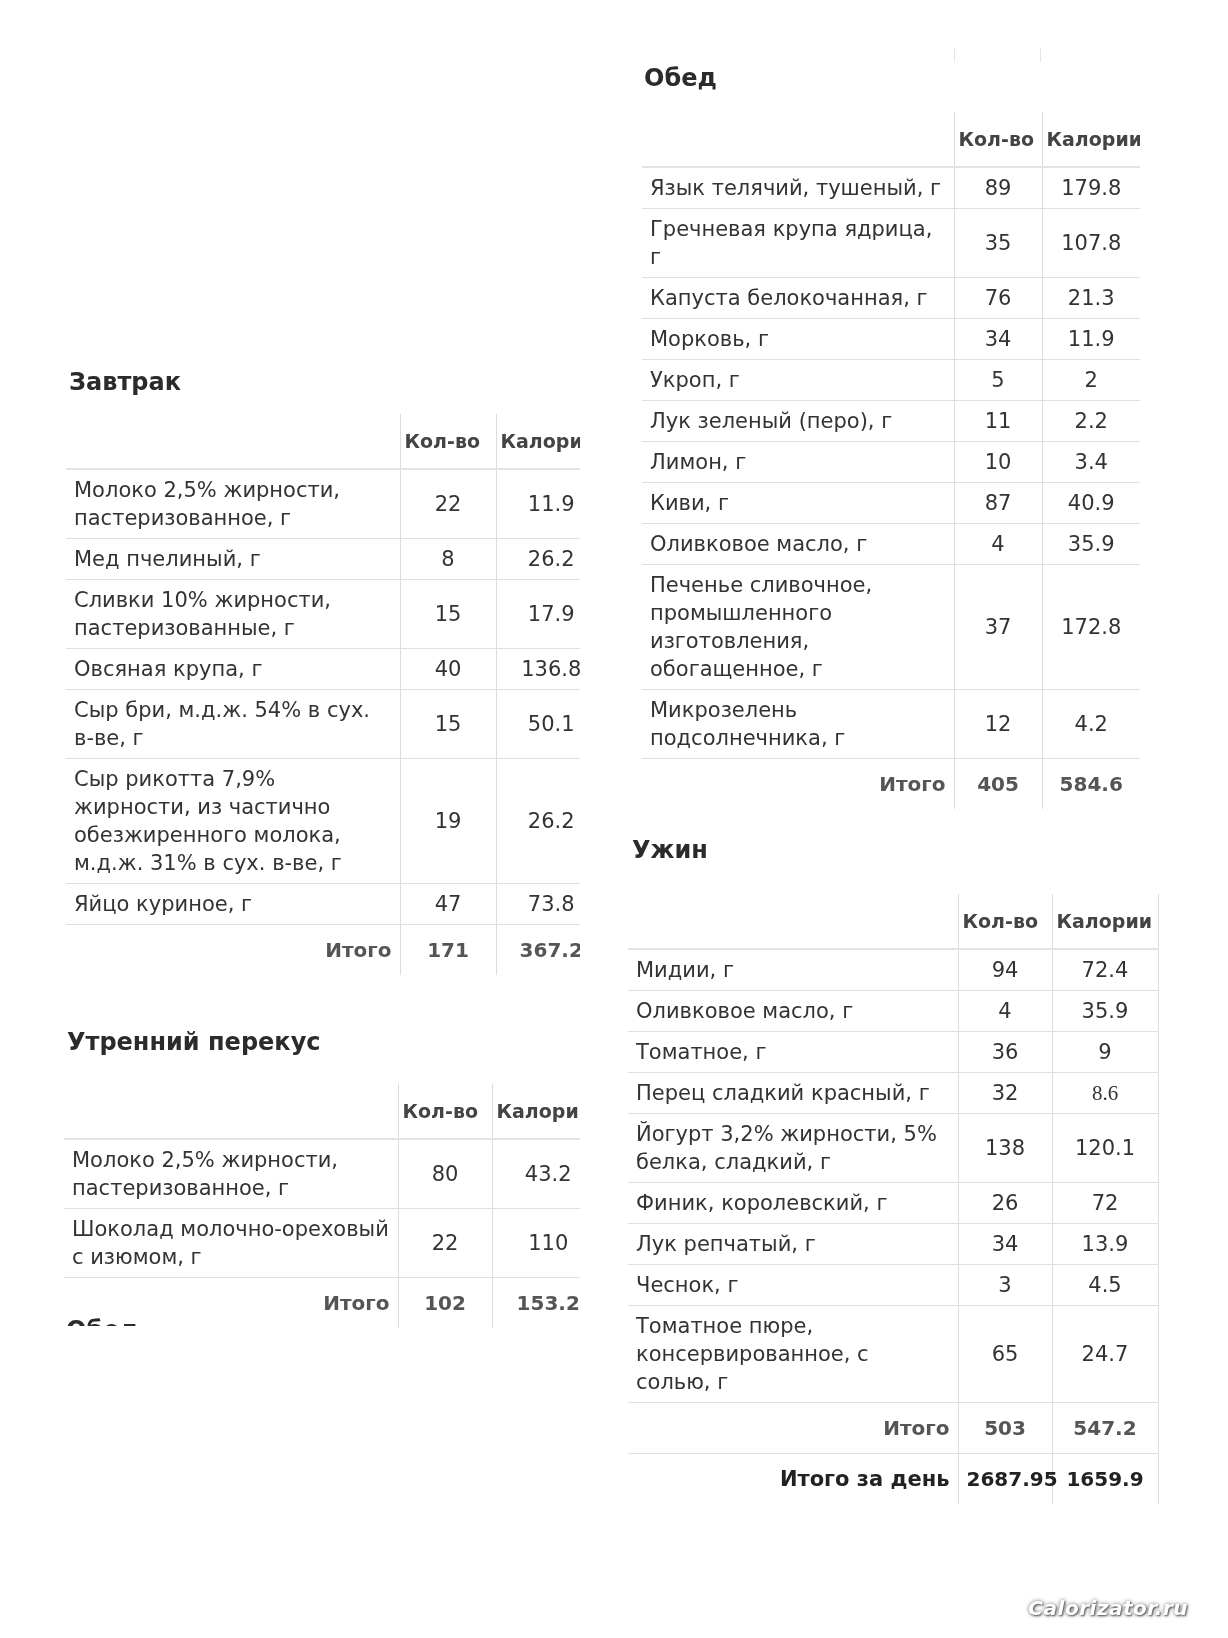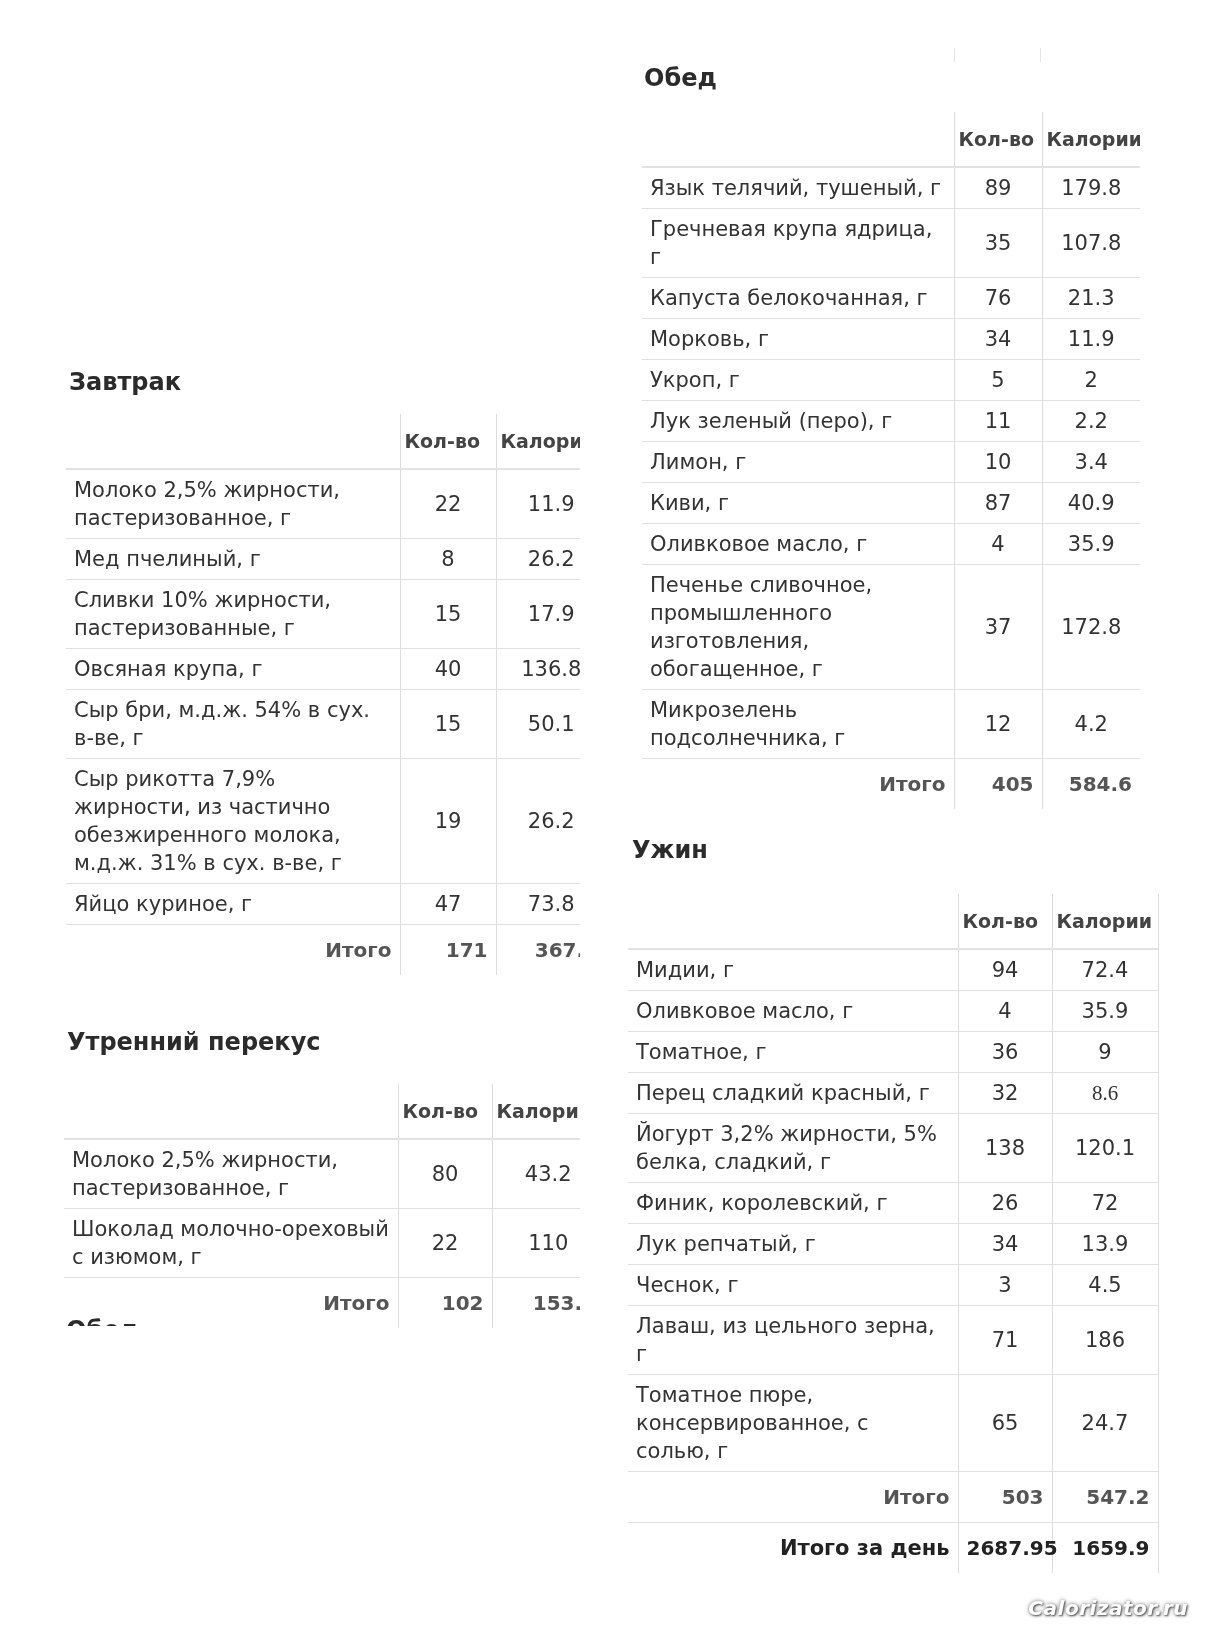--- a/index.html
+++ b/index.html
@@ -66,21 +66,20 @@
     table.meal-table td.col-cal {
       text-align: center;
       white-space: nowrap;
     }
     table.meal-table tr.total-row td {
       font-weight: bold;
       color: #555;
       font-size: 20px;
       border-bottom: none;
       height: 38px;
-      text-align: right;
     }
     table.meal-table tr.total-row td.col-name {
       text-align: right;
     }
     .clip-right {
       overflow: hidden;
     }
     .cut-title {
       position: absolute;
       left: 66px;
@@ -348,25 +347,20 @@
           <td class="col-name">Лук репчатый, г</td>
           <td class="col-qty">34</td>
           <td class="col-cal" style="border-right: 1px solid rgb(220, 220, 220);">13.9</td>
         </tr>
         <tr>
           <td class="col-name">Чеснок, г</td>
           <td class="col-qty">3</td>
           <td class="col-cal" style="border-right: 1px solid rgb(220, 220, 220);">4.5</td>
         </tr>
         <tr>
-          <td class="col-name">Лаваш, из цельного зерна, г</td>
-          <td class="col-qty">71</td>
-          <td class="col-cal" style="border-right: 1px solid rgb(220, 220, 220);">186</td>
-        </tr>
-        <tr>
           <td class="col-name">Томатное пюре, консервированное, с солью, г</td>
           <td class="col-qty">65</td>
           <td class="col-cal" style="border-right: 1px solid rgb(220, 220, 220);">24.7</td>
         </tr>
         <tr class="total-row">
           <td class="col-name" style="border-bottom: 1px solid rgb(224, 224, 224);">Итого</td>
           <td class="col-qty" style="border-bottom: 1px solid rgb(224, 224, 224);">503</td>
           <td class="col-cal" style="border-bottom: 1px solid rgb(224, 224, 224); border-right: 1px solid rgb(220, 220, 220);">547.2</td>
         </tr>
       </tbody>

